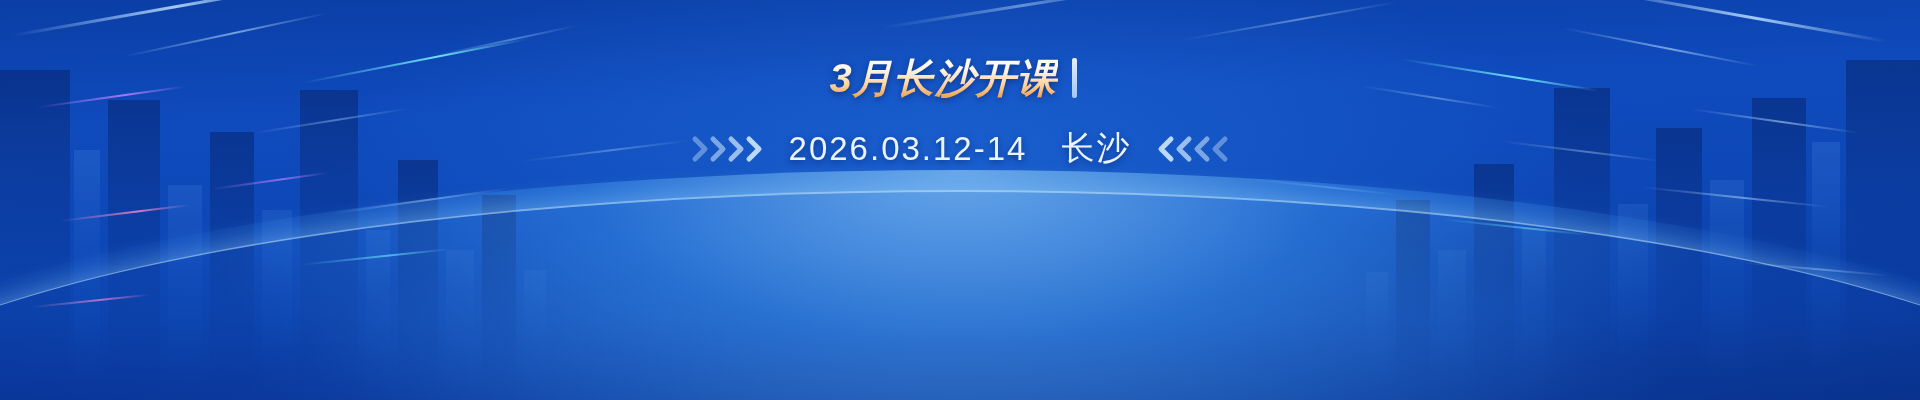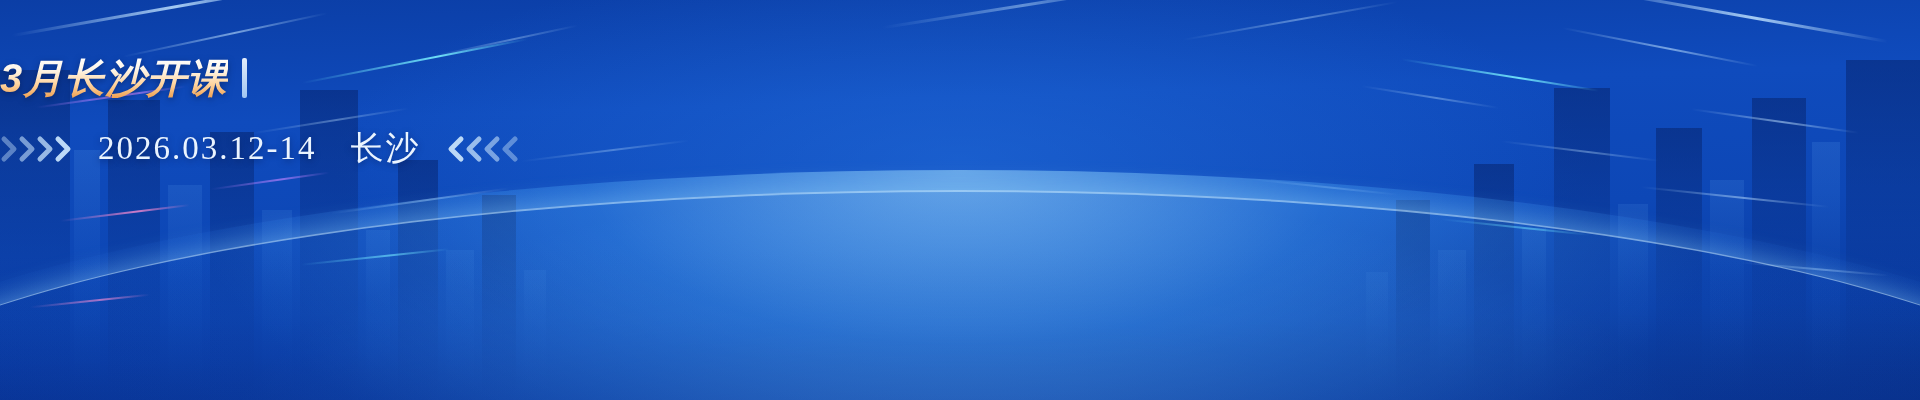--- a/index.html
+++ b/index.html
@@ -40,21 +40,21 @@
   .arc-line{
     position:absolute;left:50%;transform:translateX(-50%);
     bottom:-312px;width:2320px;height:520px;border-radius:50%;
     border-top:2px solid rgba(200,235,255,.55);
     box-shadow:0 -2px 26px rgba(150,215,255,.45);
   }
   .haze{position:absolute;left:0;right:0;bottom:0;height:150px;
     background:linear-gradient(0deg,rgba(8,48,150,.55) 0%,rgba(10,60,170,.18) 55%,rgba(10,60,170,0) 100%);}
 
   
-  .content{position:absolute;inset:0;display:flex;flex-direction:column;align-items:flex-start;}
+  .content{position:absolute;inset:0;display:flex;flex-direction:column;align-items:center;}
 
   .eyebrow{display:flex;align-items:center;gap:14px;margin-top:54px;height:48px;}
   .eyebrow-main{
     font-size:40px;font-weight:bold;font-style:italic;letter-spacing:1px;line-height:1;
     background:linear-gradient(180deg,#ffffff 0%,#fdf2e2 30%,#ffd5a2 62%,#f3a košt 62%,#efa055 100%);
     background:linear-gradient(180deg,#ffffff 0%,#fdf3e4 32%,#ffd49e 66%,#eea052 100%);
     -webkit-background-clip:text;background-clip:text;color:transparent;
     -webkit-text-fill-color:transparent;
     filter:drop-shadow(0 2px 3px rgba(3,25,80,.55));
   }
@@ -64,21 +64,21 @@
     text-shadow:0 2px 4px rgba(3,25,80,.5);}
 
   .headline{
     margin-top:6px;
     font-size:58px;font-weight:bold;font-style:italic;letter-spacing:2px;line-height:1;
     background:linear-gradient(180deg,#ffffff 0%,#ffffff 52%,#dcebff 70%,#9cc8f7 100%);
     -webkit-background-clip:text;background-clip:text;color:transparent;-webkit-text-fill-color:transparent;
     filter:drop-shadow(0 4px 6px rgba(2,22,75,.60)) drop-shadow(0 0 18px rgba(120,190,255,.30));
   }
 
-  .dateline{display:flex;align-items:center;gap:20px;margin-top:24px;font-family:Liberation Serif, serif;}
+  .dateline{display:flex;align-items:center;gap:20px;margin-top:24px;}
   .chev{display:flex;align-items:center;gap:2px;}
   .chev svg{display:block;}
   .date-text{font-size:33px;font-weight:normal;letter-spacing:2px;color:#eaf4ff;
     text-shadow:0 2px 6px rgba(3,25,80,.55);}
   .date-city{margin-left:14px;letter-spacing:2px;}
 </style>
 </head>
 <body>
 
 <div class="banner">

